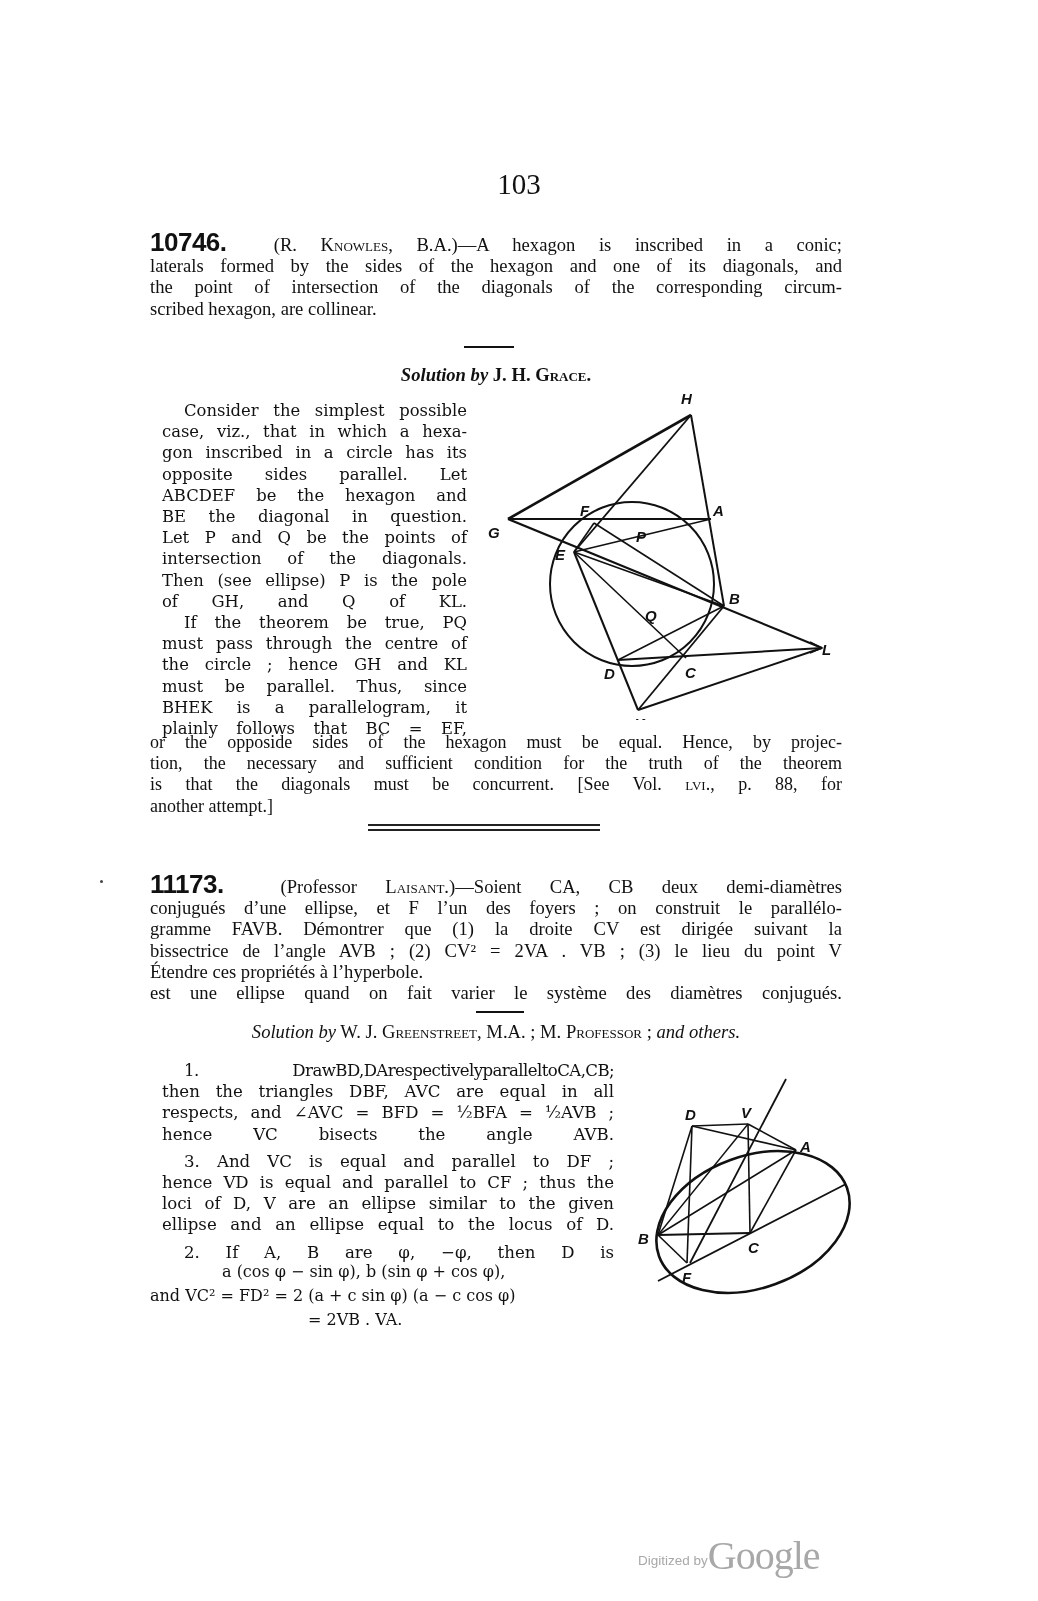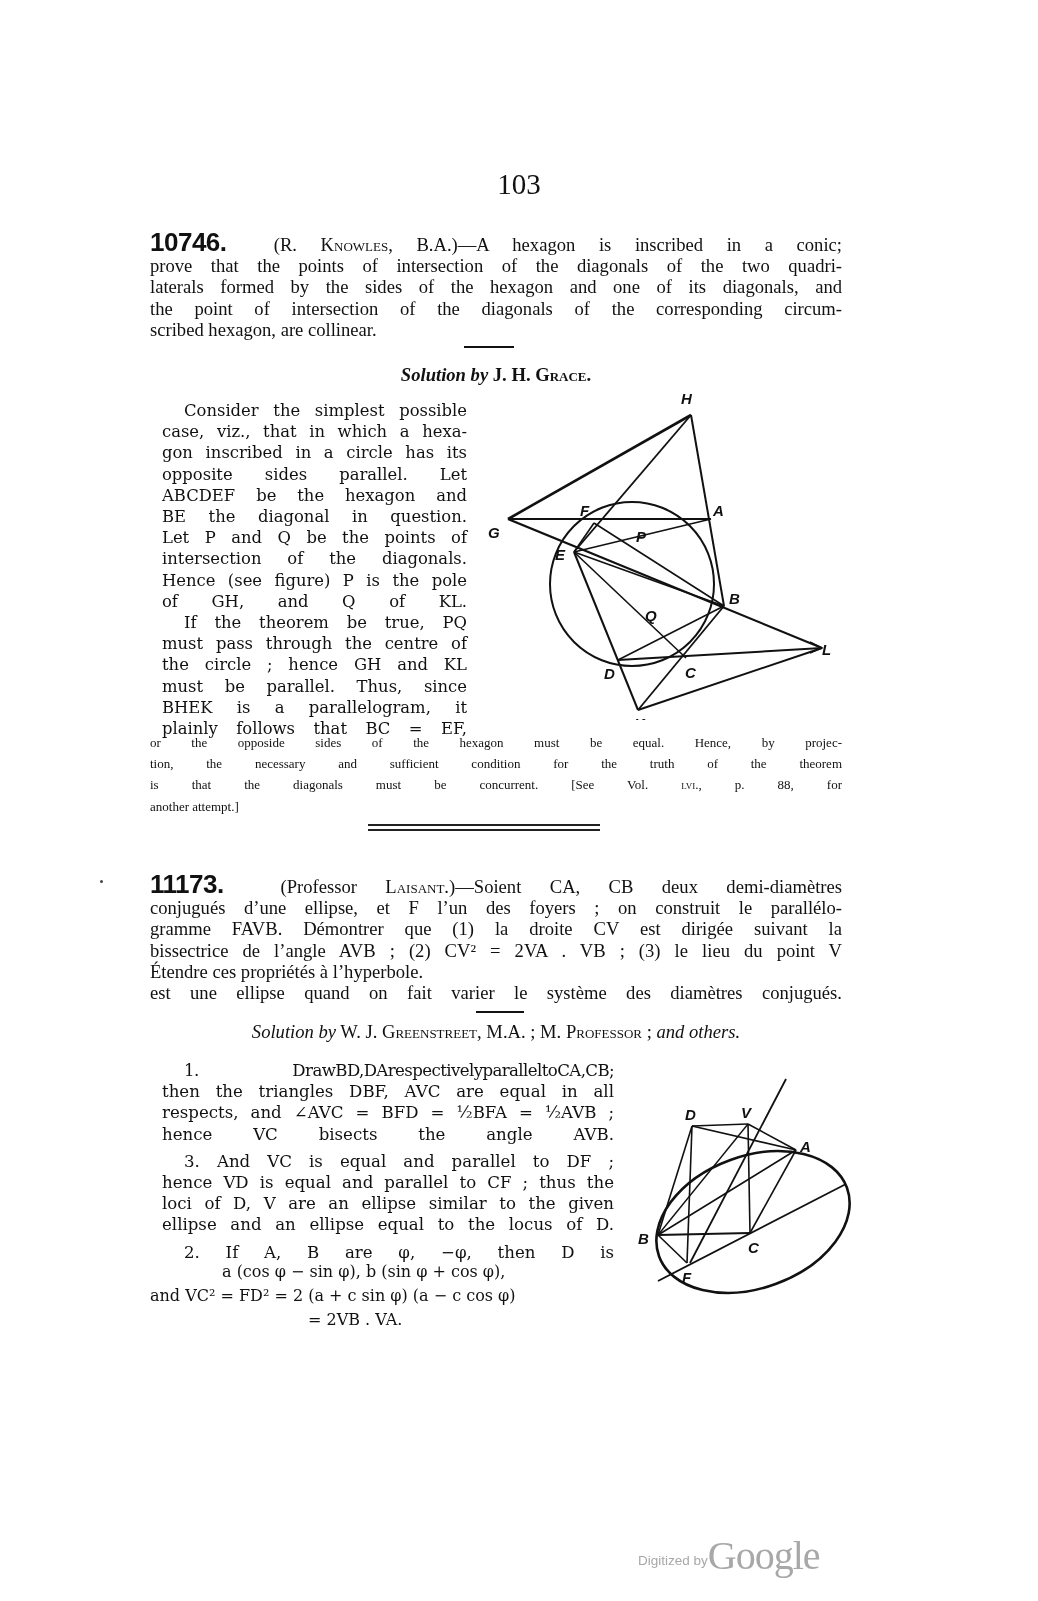--- a/index.html
+++ b/index.html
@@ -28,21 +28,21 @@
     }
     .col-text {
       position: absolute; font-family: "DejaVu Serif", serif; font-size: 16.2px;
       line-height: 21.2px; text-align: justify; text-align-last: justify; margin: 12px;
     }
     .col-text .ind { padding-left: 22px; }
     .col-text .line { display: block; white-space: nowrap; }
     .col-text .line.j { text-align: justify; text-align-last: justify; white-space: normal; }
     .full-text {
       position: absolute; left: 150px; width: 692px; font-family: "Liberation Serif", serif;
-      font-size: 13px; line-height: 21.2px;
+      font-size: 18px; line-height: 21.2px;
     }
     .full-text .line { display: block; text-align: justify; text-align-last: justify; }
     .full-text .line.l { text-align-last: left; }
     .formula { position: absolute; font-family: "DejaVu Serif", serif; font-size: 16px; white-space: nowrap; }
     svg text { font-family: "Liberation Sans", sans-serif; font-weight: bold; font-style: italic; font-size: 15px; fill: #111; }
     .diagram line, .diagram path, .diagram circle, .diagram ellipse, .diagram polyline { stroke: #111; fill: none; }
     .watermark {
       position: absolute; left: 638px; top: 1532px; white-space: nowrap; color: #a8a8a8;
     }
     .watermark .small { font-family: "Liberation Sans", sans-serif; font-size: 13.5px; vertical-align: 4px; }
@@ -52,42 +52,41 @@
 </head>
 <body>
 
 <div class="page-number">103</div>
 
 <div class="block" style="top:232px;">
   <div class="para">
     <div style="text-align:justify;text-align-last:justify;">
       <span class="qnum">10746.</span>&nbsp;&nbsp;<span>(R. </span><span class="sc">Knowles</span><span>, B.A.)</span><span>—A hexagon is inscribed in a conic;</span>
     </div>
-    <div style="text-align:justify;text-align-last:justify;">prove that the points of intersection of the diagonals of the two quadri-</div>
     <div style="text-align:justify;text-align-last:justify;">laterals formed by the sides of the hexagon and one of its diagonals, and</div>
     <div style="text-align:justify;text-align-last:justify;">the point of intersection of the diagonals of the corresponding circum-</div>
     <div>scribed hexagon, are collinear.</div>
   </div>
 </div>
 <div class="rule" style="left:464px;top:346px;width:50px;height:2px;"></div>
 
 <div class="solution-line" style="top:364px;font-weight:bold;">
   <span class="it">Solution by</span><span> J. H. </span><span class="sc">Grace</span><span>.</span>
 </div>
 
 <div class="col-text" style="left:150px;top:388px;width:305px;font-size:16.4px;">
   <span class="line j ind">Consider the simplest possible</span>
   <span class="line j">case, viz., that in which a hexa-</span>
   <span class="line j">gon inscribed in a circle has its</span>
   <span class="line j">opposite sides parallel.   Let</span>
   <span class="line j">ABCDEF be the hexagon and</span>
   <span class="line j">BE the diagonal in question.</span>
   <span class="line j">Let P and Q be the points of</span>
   <span class="line j">intersection of the diagonals.</span>
-  <span class="line j">Hence (see figure) P is the pole</span>
+  <span class="line j">Then (see ellipse) P is the pole</span>
   <span class="line">of GH, and Q of KL.</span>
   <span class="line j ind">If the theorem be true, PQ</span>
   <span class="line j">must pass through the centre of</span>
   <span class="line j">the circle ;  hence GH and KL</span>
   <span class="line j">must be parallel.   Thus, since</span>
   <span class="line j">BHEK is a parallelogram, it</span>
   <span class="line j">plainly follows that BC = EF,</span>
 </div>
 
 <svg class="diagram" style="position:absolute;left:470px;top:380px;" width="380" height="340" viewBox="0 0 380 340">

